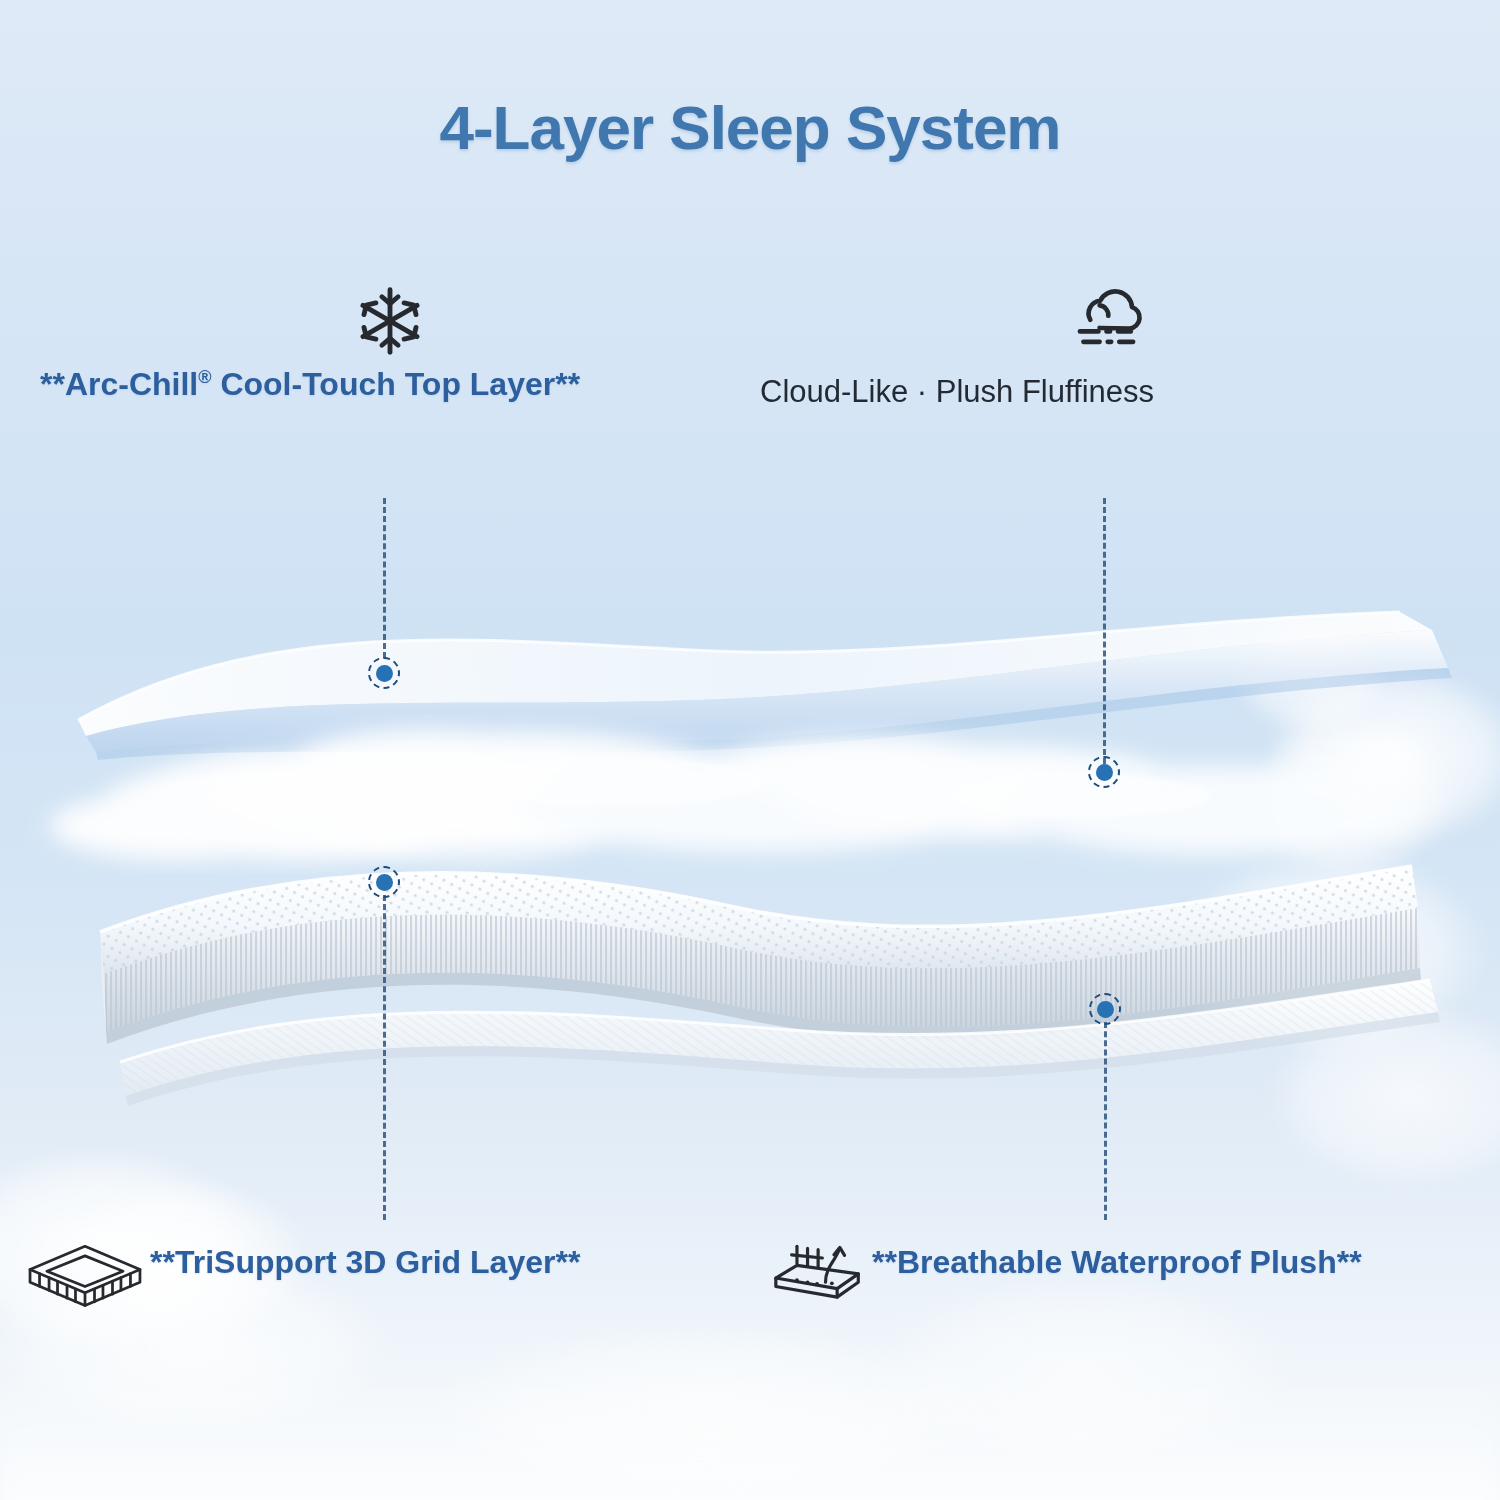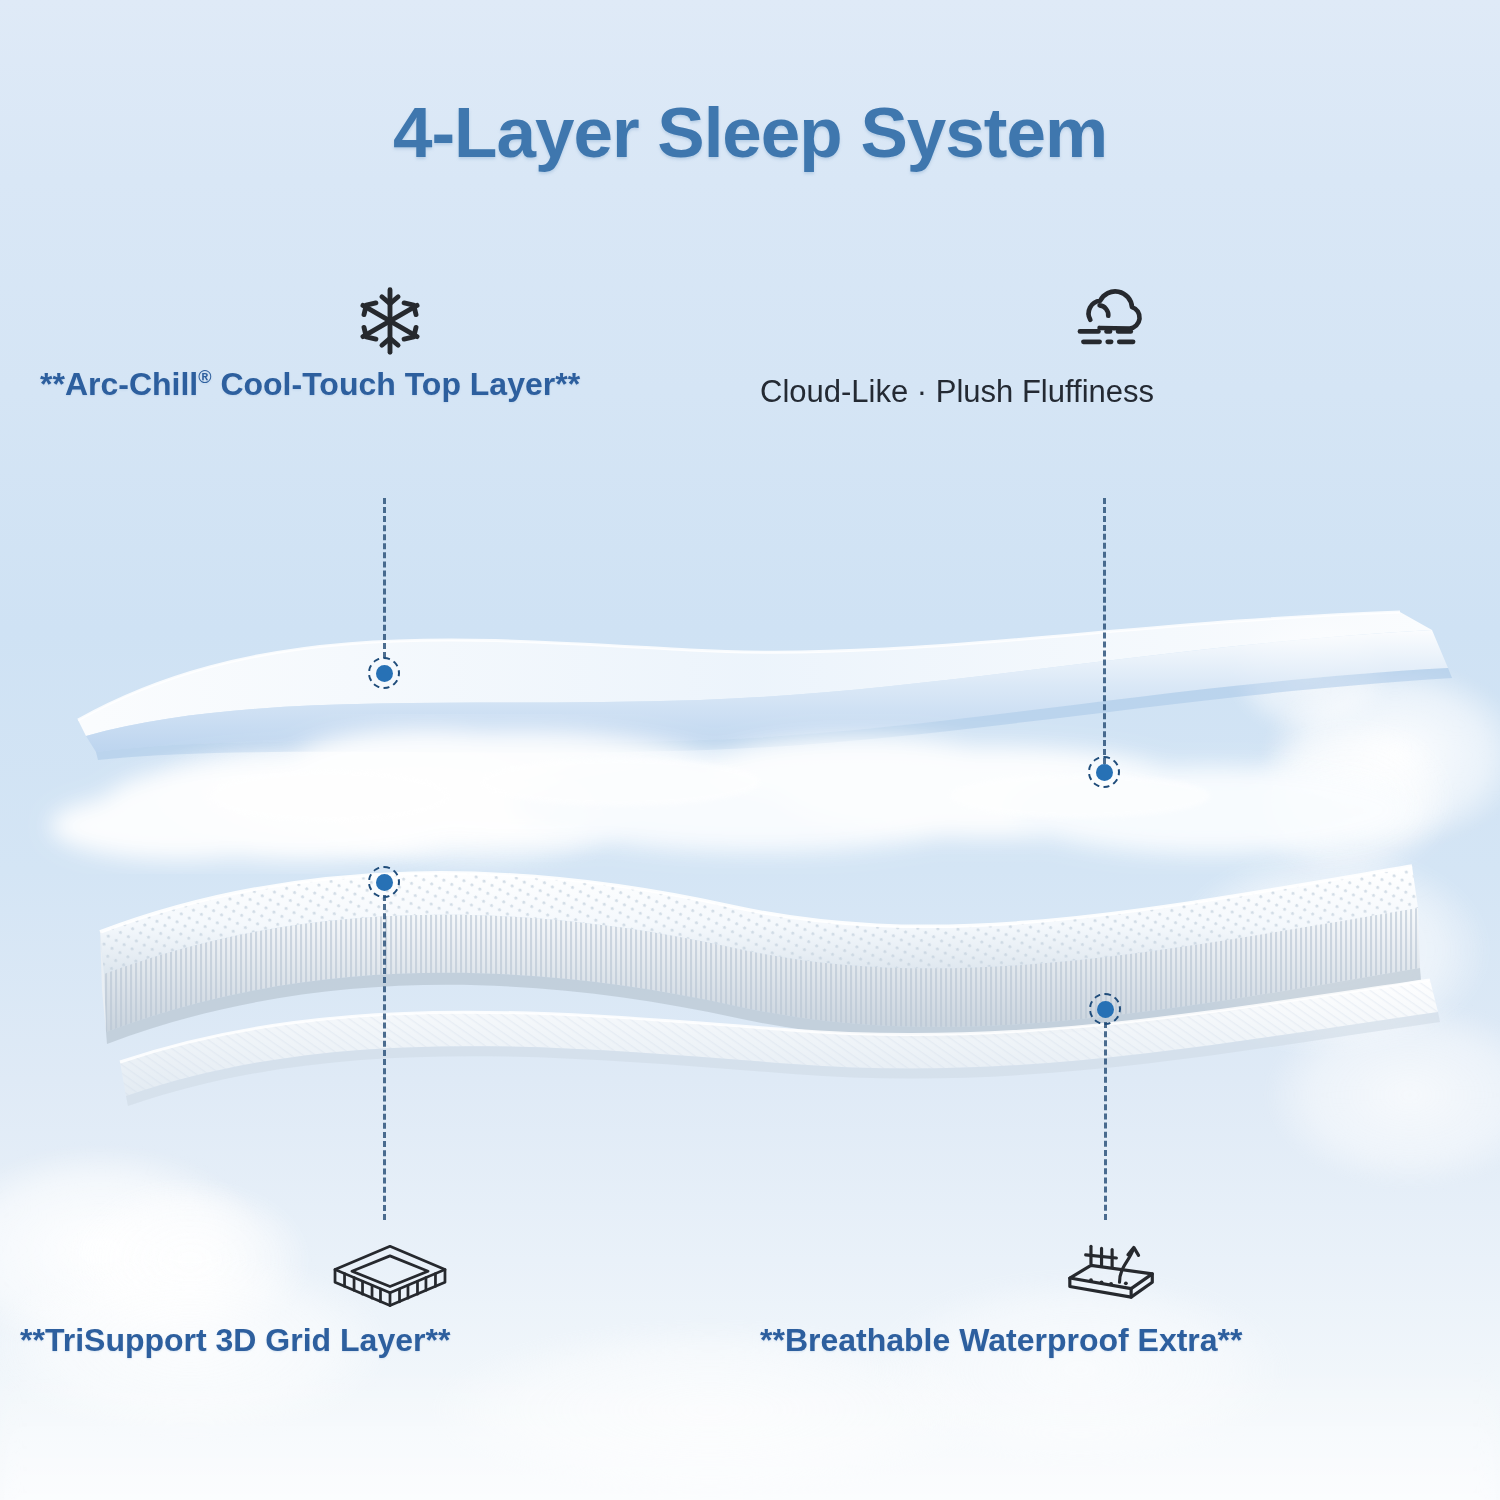--- a/index.html
+++ b/index.html
@@ -53,21 +53,21 @@
   .cl.b2 { left:820px;   top:1250px; width:520px; height:240px; opacity:.65; }
   .cl.b3 { left:0px;     top:1360px; width:1500px; height:200px; border-radius:0;
            background:linear-gradient(180deg, rgba(255,255,255,0), rgba(255,255,255,.75)); filter:blur(10px); }
   .cl.t1 { left:90px;    top:700px;  width:560px; height:180px; opacity:.85; }
   .cl.t2 { left:260px;   top:740px;  width:420px; height:150px; opacity:.75; }
 
   
   #title {
     position:absolute; top:92px; left:0; width:100%;
     text-align:center;
-    font-size:71px; font-weight:700; letter-spacing:-1px;
+    font-size:62px; font-weight:700; letter-spacing:-1px;
     color:#3f77ae;
     text-shadow:0 2px 3px rgba(120,160,200,.35);
   }
 
   
   .feature { position:absolute; text-align:left; }
   .feature .ficon { height:78px; display:flex; align-items:center; justify-content:center; }
   .feature .ficon svg { display:block; }
 
   .ftitle {
@@ -79,21 +79,21 @@
   .fsub {
     font-size:31px; font-weight:300; color:#242a33;
     white-space:nowrap; margin-top:14px;
   }
 
   #feat-topleft   { left:40px;  top:282px; width:700px; }
   #feat-topright  { left:760px; top:282px; width:700px; }
   #feat-botleft   { left:20px;  top:1238px; width:740px; }
   #feat-botright  { left:760px; top:1238px; width:700px; }
 
-  .feature.bottom { display:flex; flex-direction:column; }
+  .feature.bottom { display:flex; }
   .feature.bottom .ficon { order:1; }
   .feature.bottom .ftitle { order:2; }
   .feature.bottom .fsub  { order:3; }
 
   
   #layers { position:absolute; left:0; top:560px; width:1500px; height:600px; }
   #layers svg { display:block; }
 
   
   .conn { position:absolute; border-left:3px dashed #2f557d; opacity:.85; }
@@ -343,16 +343,16 @@
 
         <path d="M61 40 C 61 26, 70 20, 74 9"></path>
         <polyline points="69,14 74.5,7 79,14.5"></polyline>
 
         <circle cx="34" cy="38" r="1.8" fill="#26292e" stroke="none"></circle>
         <circle cx="44" cy="40" r="1.8" fill="#26292e" stroke="none"></circle>
         <circle cx="53" cy="41.5" r="1.8" fill="#26292e" stroke="none"></circle>
         <circle cx="67" cy="41" r="1.8" fill="#26292e" stroke="none"></circle>
       </svg>
     </div>
-    <div class="ftitle">**Breathable Waterproof Extra**</div>
+    <div class="ftitle">**Breathable Waterproof Plush**</div>
   </div>
 
 </div>
 
 </body></html>

